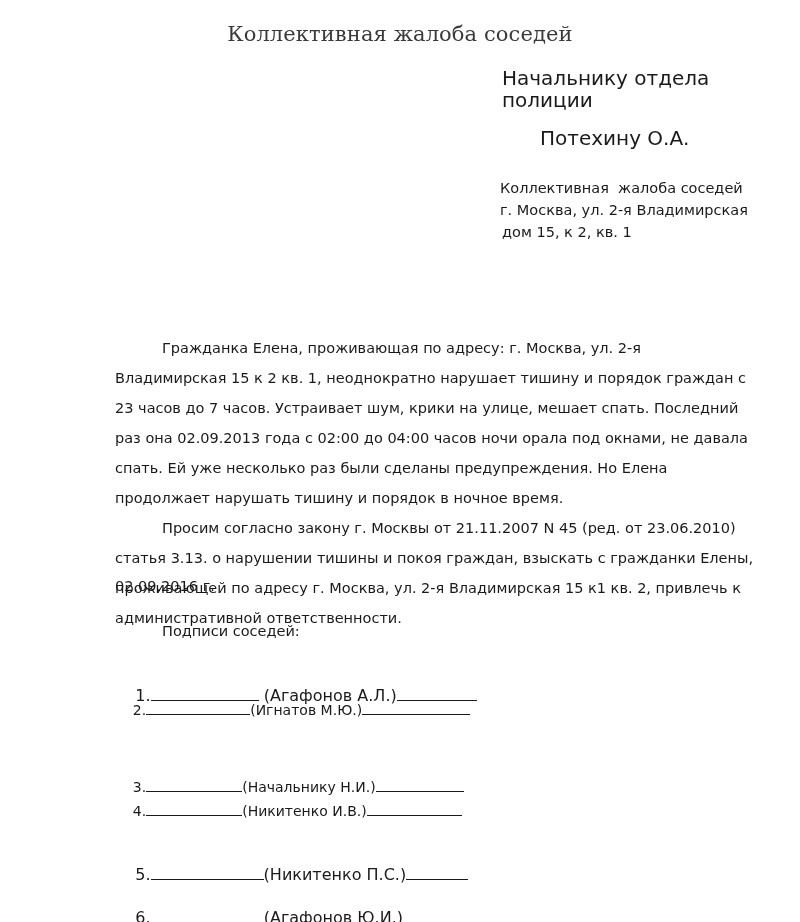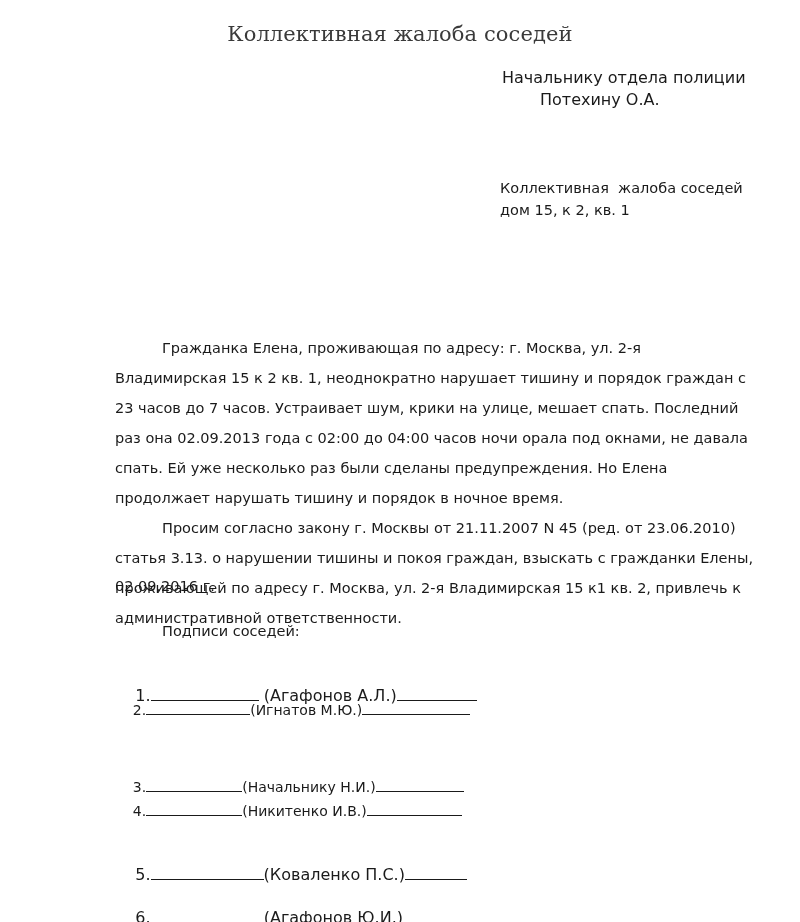--- a/index.html
+++ b/index.html
@@ -23,25 +23,26 @@
       text-align: center;
       font-family: "DejaVu Serif", "Liberation Serif", serif;
       font-size: 21px;
       color: #3a3a3a;
       letter-spacing: 0.1px;
     }
     .addressee {
       position: absolute;
       top: 67px;
       left: 502px;
-      font-size: 16px;
+      font-size: 20px;
       line-height: 22px;
     }
     .addressee .line2 {
       padding-left: 38px;
+      margin-top: 16px;
     }
     .subject {
       position: absolute;
       top: 177px;
       left: 500px;
       font-size: 14.5px;
       line-height: 22px;
     }
     .subject div:nth-child(3),
     .subject div:nth-child(5) {
@@ -95,20 +96,21 @@
 
   <div class="title">Коллективная жалоба соседей</div>
 
   <div class="addressee">
     <div class="line1">Начальнику отдела полиции</div>
     <div class="line2">Потехину О.А.</div>
   </div>
 
   <div class="subject">
     <div style="white-space:pre;">Коллективная  жалоба соседей</div>
+    <div>г. Москва, ул. 2-я Владимирская</div>
     <div>дом 15, к 2, кв. 1</div>
   </div>
 
   <div class="body-text">
     <p>Гражданка Елена, проживающая по адресу: г. Москва, ул. 2-я Владимирская 15 к 2 кв. 1, неоднократно нарушает тишину и порядок граждан с 23 часов до 7 часов. Устраивает шум, крики на улице, мешает спать. Последний раз она 02.09.2013 года с 02:00 до 04:00 часов ночи орала под окнами, не давала спать. Ей уже несколько раз были сделаны предупреждения. Но Елена продолжает нарушать тишину и порядок в ночное время.</p>
     <p>Просим согласно закону г. Москвы от 21.11.2007 N 45 (ред. от 23.06.2010) статья 3.13. о нарушении тишины и покоя граждан, взыскать с гражданки Елены, проживающей по адресу г. Москва, ул. 2-я Владимирская 15 к1 кв. 2, привлечь к административной ответственности.</p>
   </div>
 
   <div class="date">02.09.2016 г.</div>
 
@@ -124,20 +126,20 @@
 
   <div class="sig-row small" style="top:754px;">
     <span>3.</span><span class="blank" style="width:96px;"></span><span>(Начальнику Н.И.)</span><span class="blank" style="width:88px;"></span>
   </div>
 
   <div class="sig-row small" style="top:778px;">
     <span>4.</span><span class="blank" style="width:96px;"></span><span>(Никитенко И.В.)</span><span class="blank" style="width:95px;"></span>
   </div>
 
   <div class="sig-row large" style="top:842px;">
-    <span>5.</span><span class="blank" style="width:113px;"></span><span>(Коваленко П.С.)</span><span class="blank" style="width:62px;"></span>
+    <span>5.</span><span class="blank" style="width:113px;"></span><span>(Никитенко П.С.)</span><span class="blank" style="width:62px;"></span>
   </div>
 
   <div class="sig-row large" style="top:885px;">
     <span>6. </span><span class="blank" style="width:108px;"></span><span>(Агафонов Ю.И.)</span><span class="blank" style="width:68px;"></span>
   </div>
 
 </div>
 
 </body></html>

